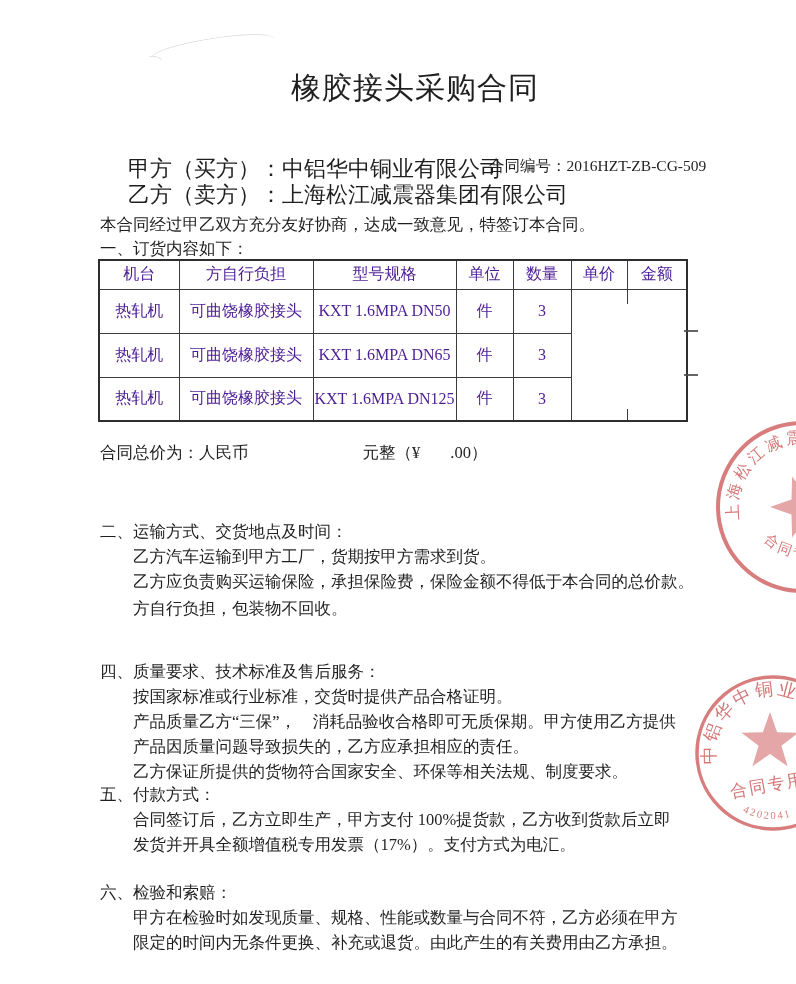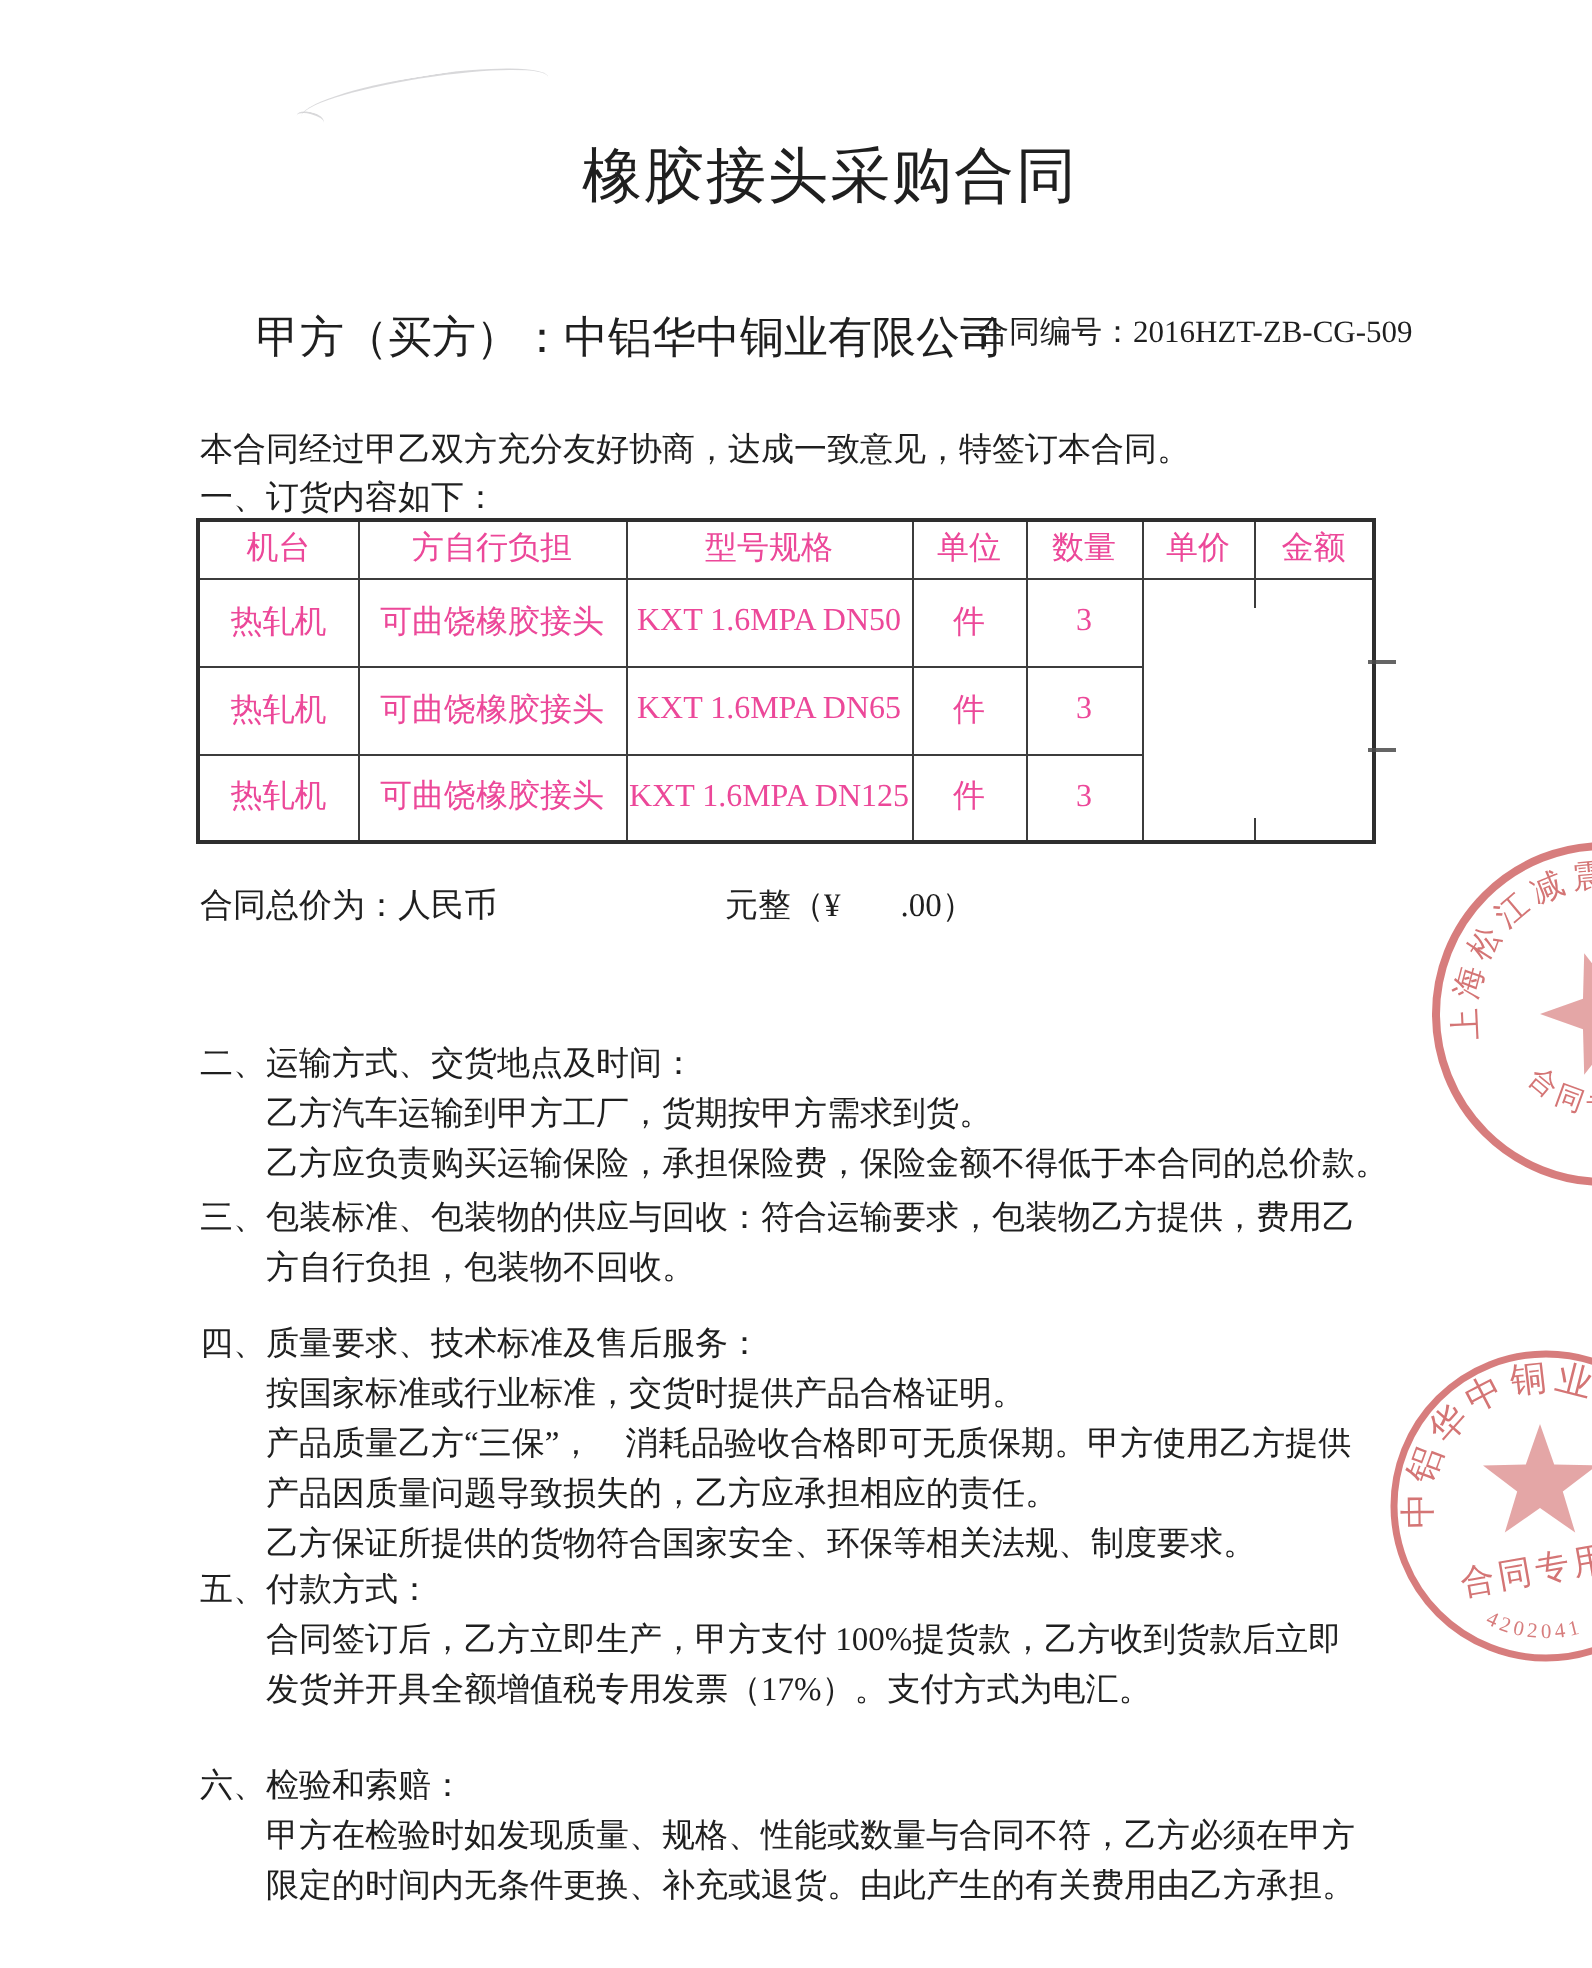--- a/index.html
+++ b/index.html
@@ -19,21 +19,21 @@
   .party-line { left:128px; font-size:22px; }
   .meta-line  { left:489px; font-size:15.5px; }
   .meta-line.bold { font-weight:bold; }
 
   .body-line { left:100px; font-size:16.5px; }
 
   
   .order-table-wrap { left:98px; top:243px; }
   table.order {
     border-collapse:collapse; table-layout:fixed; width:588px;
-    font-size:16px; color:#ec4899;
+    font-size:16px; color:#4c1d95;
   }
   table.order th, table.order td {
     border:1.4px solid #3c3c3c; text-align:center; vertical-align:middle;
     padding:0; font-weight:normal; overflow:hidden;
   }
   table.order { border:2px solid #2e2e2e; }
   table.order thead tr { height:29px; }
   table.order tbody tr { height:44px; }
   td.empty-merged { position:relative; border-left:1.4px solid #3c3c3c; }
   .stub-v { position:absolute; width:1.5px; background:#3c3c3c; left:55px; }
@@ -62,20 +62,23 @@
 
 <div class="page">
 
   <div class="artifact" style="left:150px; top:22px; width:125px; height:20px; transform:rotate(-9deg);"></div>
   <div class="artifact" style="left:148px; top:40px; width:14px; height:6px; transform:rotate(14deg);"></div>
 
   <div class="abs doc-title">橡胶接头采购合同</div>
 
   <div class="abs party-line" style="top:138px;">
     <span>甲方（买方）：</span><span>中铝华中铜业有限公司</span>
+  </div>
+  <div class="abs party-line" style="top:164px;">
+    <span>乙方（卖方）：</span><span>上海松江减震器集团有限公司</span>
   </div>
   <div class="abs meta-line" style="top:140px;">
     <span>合同编号：</span><span>2016HZT-ZB-CG-509</span>
   </div>
 
   <div class="abs body-line" style="top:198px;">本合同经过甲乙双方充分友好协商，达成一致意见，特签订本合同。</div>
   <div class="abs body-line" style="top:222px;">一、订货内容如下：</div>
 
   <div class="abs order-table-wrap">
     <table class="order">
@@ -136,21 +139,20 @@
     <span>合同总价为：人民币</span><span class="tp-unit">元整（¥</span><span class="tp-cents">.00）</span>
   </div>
 
   <div class="section" style="top:503px;">
     <div class="sec-title"><span>二、</span><span>运输方式、交货地点及时间：</span></div>
     <div class="sec-line">乙方汽车运输到甲方工厂，货期按甲方需求到货。</div>
     <div class="sec-line">乙方应负责购买运输保险，承担保险费，保险金额不得低于本合同的总价款。</div>
   </div>
 
   <div class="section" style="top:580px;">
-    <div class="sec-title"><span>三、</span><span>包装标准、包装物的供应与回收：符合运输要求，包装物乙方提供，费用乙</span></div>
     <div class="sec-line">方自行负担，包装物不回收。</div>
   </div>
 
   <div class="section" style="top:643px;">
     <div class="sec-title"><span>四、</span><span>质量要求、技术标准及售后服务：</span></div>
     <div class="sec-line">按国家标准或行业标准，交货时提供产品合格证明。</div>
     <div class="sec-line">产品质量乙方“三保”，　消耗品验收合格即可无质保期。甲方使用乙方提供</div>
     <div class="sec-line">产品因质量问题导致损失的，乙方应承担相应的责任。</div>
     <div class="sec-line">乙方保证所提供的货物符合国家安全、环保等相关法规、制度要求。</div>
   </div>

